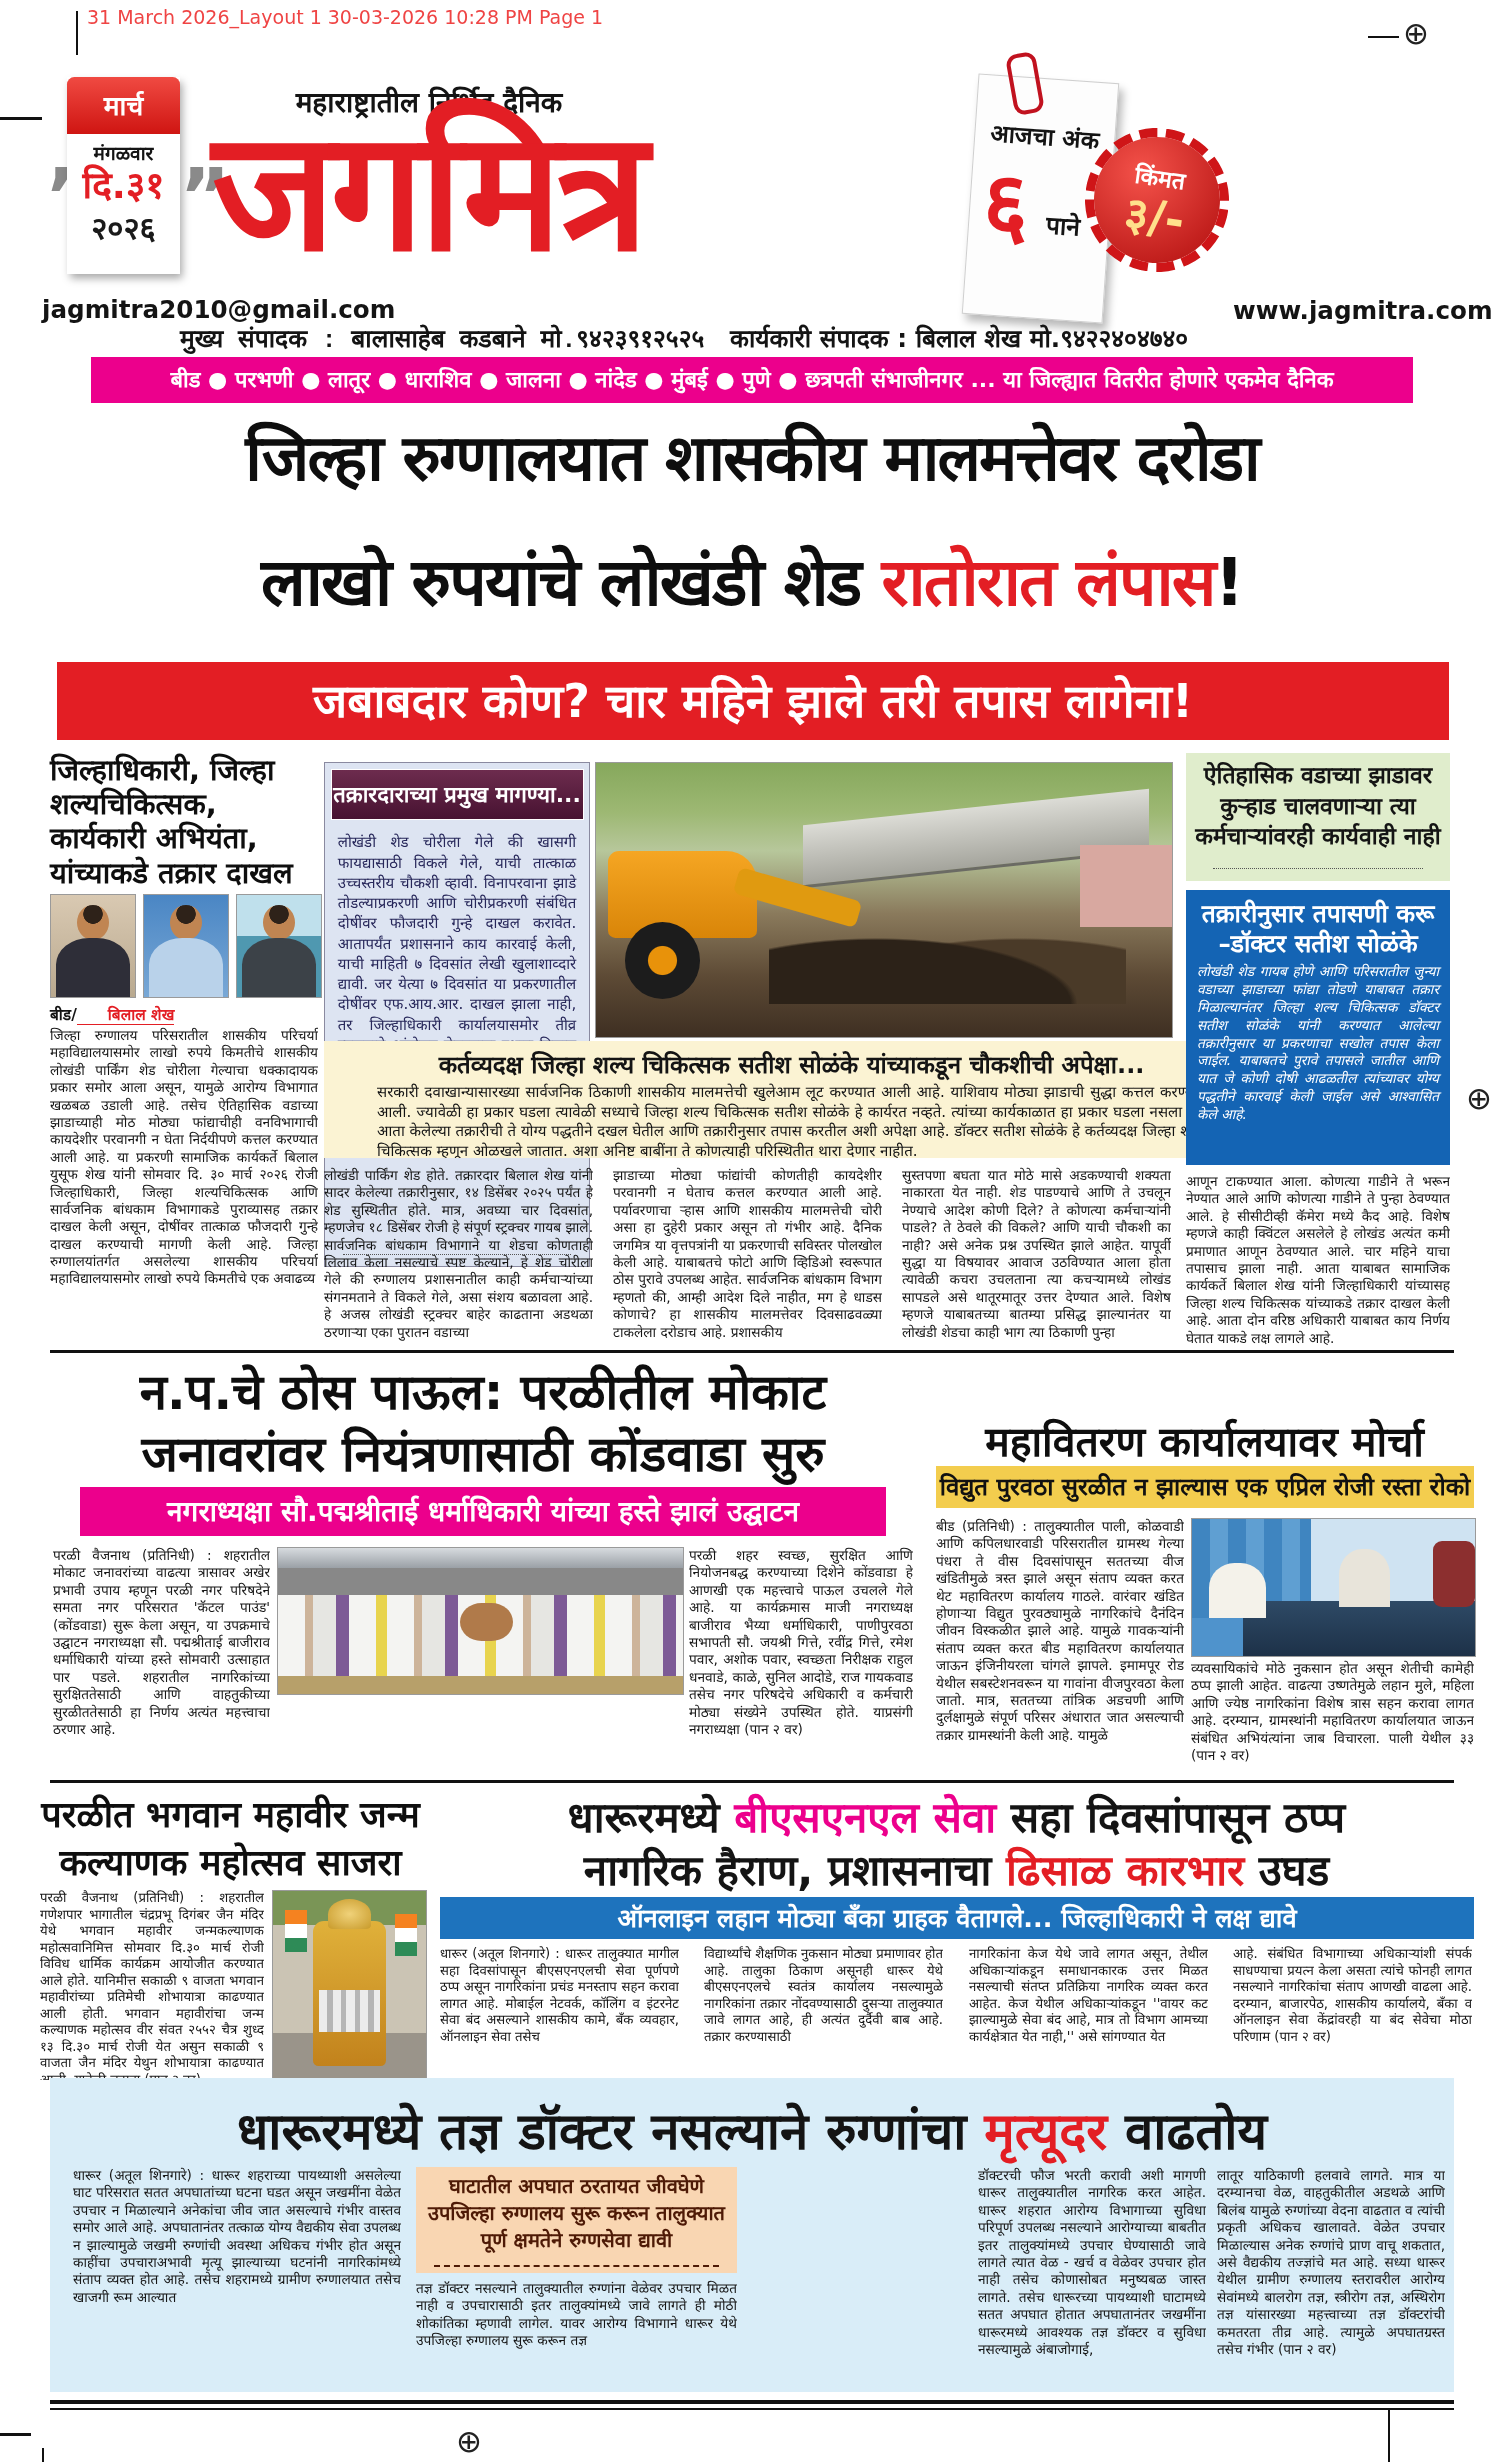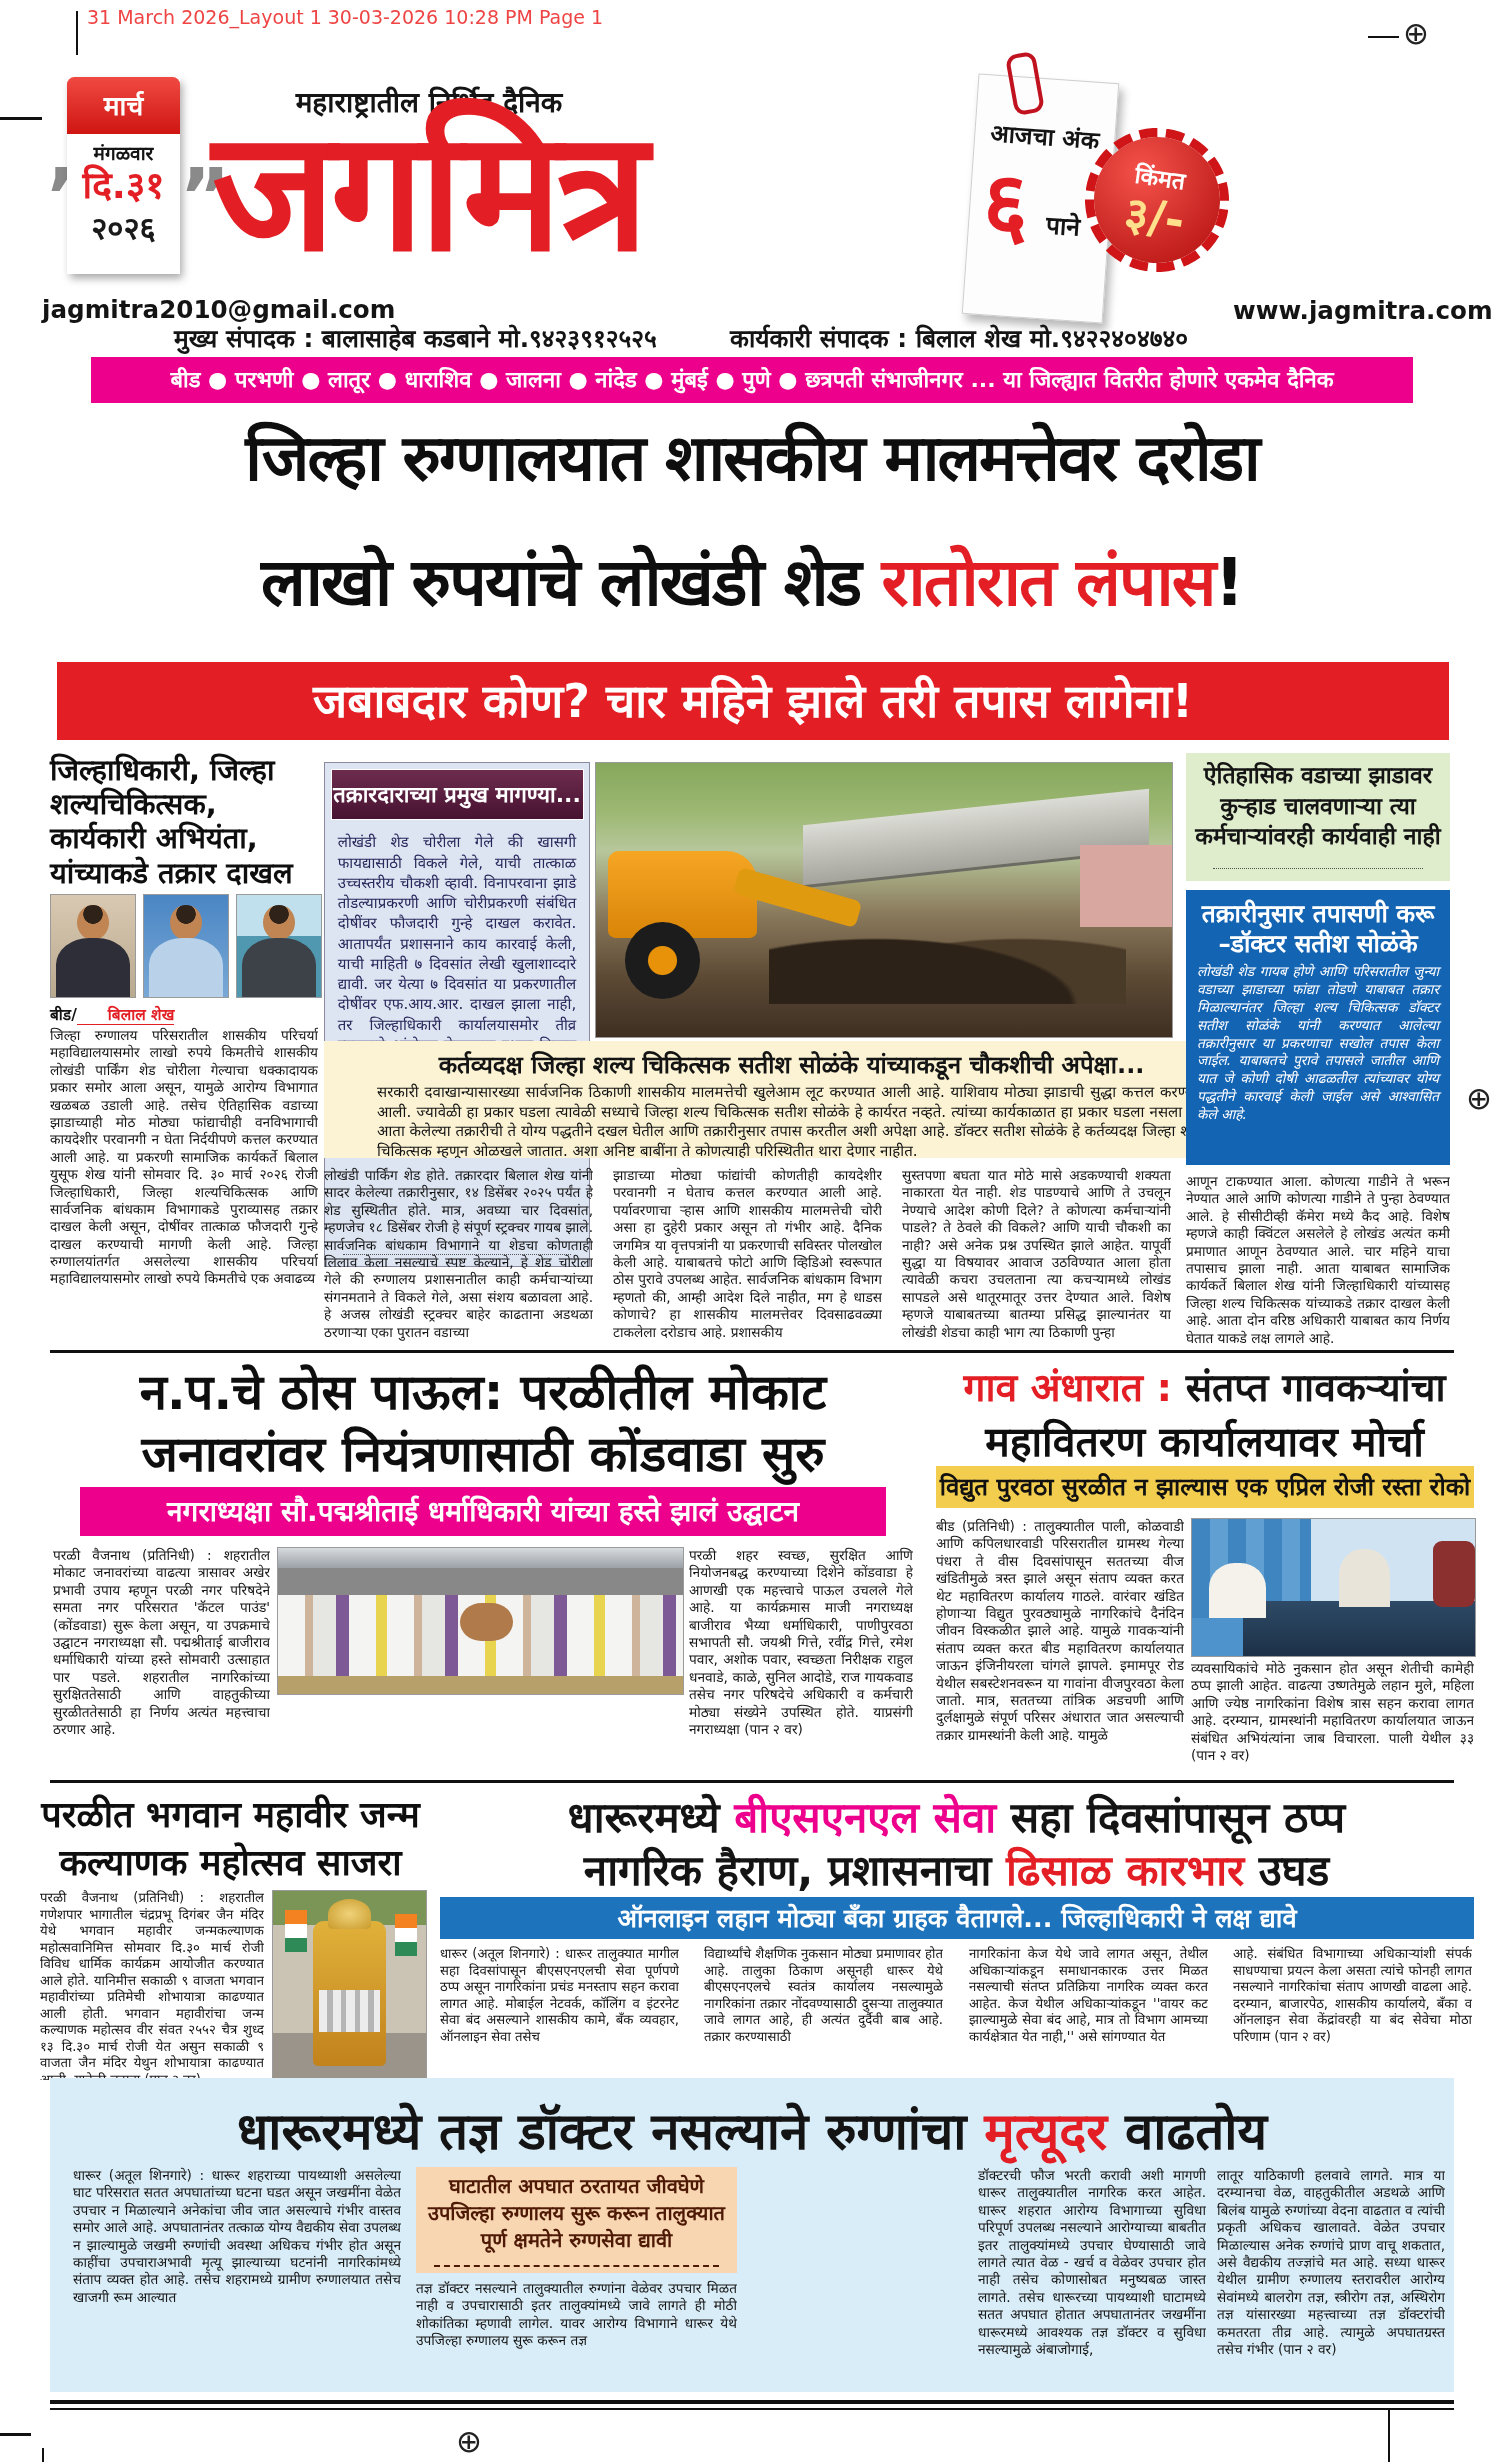--- a/index.html
+++ b/index.html
@@ -72,21 +72,21 @@
     <div style="position:absolute;left:12.8px;top:84px;font-size:88px;font-weight:800;color:#e31e24;line-height:1;">६</div>
     <div style="position:absolute;left:77px;top:128px;font-size:24.6px;font-weight:700;">पाने</div>
   </div>
   <div class="abs clip" style="left:1010px;top:53px;width:22px;height:53px;transform:rotate(-10deg);"></div>
 
   <div class="abs burst" style="left:1094px;top:137px;width:126px;height:126px;">
     <div class="ctr bold" style="margin-top:24px;font-size:23px;color:#fff;">किंमत</div>
     <div class="ctr xbold" style="font-size:46px;color:#ffe08c;line-height:1.05;">३/-</div>
   </div>
 
-  <div class="abs bold nowrap" style="left:174px;top:321px;font-size:24.6px;">मुख्य संपादक : बालासाहेब कडबाने मो.९४२३९१२५२५</div>
+  <div class="abs bold nowrap" style="left:180px;top:321px;font-size:24.6px;font-family:Liberation Mono, monospace;">मुख्य संपादक : बालासाहेब कडबाने मो.९४२३९१२५२५</div>
   <div class="abs bold nowrap" style="left:730px;top:321px;font-size:24.6px;">कार्यकारी संपादक : बिलाल शेख मो.९४२२४०४७४०</div>
 
   <div class="abs xbold ctr nowrap" style="left:36px;top:412px;width:1432px;font-size:64px;letter-spacing:-1.8px;color:#0e0e0e;">जिल्हा रुग्णालयात शासकीय मालमत्तेवर दरोडा</div>
 
   <div class="abs magentabar ctr bold nowrap" style="left:91px;top:357px;width:1322px;height:46px;line-height:46px;font-size:22px;">बीड ● परभणी ● लातूर ● धाराशिव ● जालना ● नांदेड ● मुंबई ● पुणे ● छत्रपती संभाजीनगर ... या जिल्ह्यात वितरीत होणारे एकमेव दैनिक</div>
   <div class="abs xbold ctr nowrap" style="left:36px;top:534px;width:1432px;font-size:66px;letter-spacing:-1.8px;color:#0e0e0e;">
     <span>लाखो रुपयांचे लोखंडी शेड </span><span style="color:#e31e24;">रातोरात लंपास</span><span>!</span>
   </div>
   <div class="abs redbar ctr xbold nowrap" style="left:57px;top:662px;width:1392px;height:78px;line-height:78px;font-size:46px;">जबाबदार कोण? चार महिने झाले तरी तपास लागेना!</div>
 
@@ -150,23 +150,20 @@
   <div class="abs magentabar ctr bold nowrap" style="left:80px;top:1487px;width:806px;height:49px;line-height:49px;font-size:28px;">नगराध्यक्षा सौ.पद्मश्रीताई धर्माधिकारी यांच्या हस्ते झालं उद्घाटन</div>
   <div class="abs col" style="left:53px;top:1547px;width:217px;height:230px;">परळी वैजनाथ (प्रतिनिधी) : शहरातील मोकाट जनावरांच्या वाढत्या त्रासावर अखेर प्रभावी उपाय म्हणून परळी नगर परिषदेने समता नगर परिसरात 'कॅटल पाउंड' (कोंडवाडा) सुरू केला असून, या उपक्रमाचे उद्घाटन नगराध्यक्षा सौ. पद्मश्रीताई बाजीराव धर्माधिकारी यांच्या हस्ते सोमवारी उत्साहात पार पडले. शहरातील नागरिकांच्या सुरक्षिततेसाठी आणि वाहतुकीच्या सुरळीततेसाठी हा निर्णय अत्यंत महत्त्वाचा ठरणार आहे.</div>
   <div class="photo" style="left:277px;top:1547px;width:405px;height:146px;background:linear-gradient(180deg,#cfd4d8 0 14%,repeating-linear-gradient(90deg,#aab4bc 0 16.4px,#99a3ab 16.4px 33px) 14% 100%);">
     <div style="position:absolute;left:0;top:0;width:100%;height:14%;background:linear-gradient(#d7dbdf,#9aa0a6);"></div>
     <div style="position:absolute;left:0;top:32%;width:100%;height:58%;background:repeating-linear-gradient(90deg,#f4f4f2 0 27px,#cdb49a 27px 35px,#e6e6e2 35px 58px,#7d5a96 58px 71px,#f4f4f2 71px 98px,#e8d44e 98px 109px);"></div>
     <div style="position:absolute;left:45%;top:38%;width:13%;height:26%;background:#b07a4a;border-radius:45%/55%;"></div>
     <div style="position:absolute;left:0;bottom:0;width:100%;height:12%;background:#b7a06a;"></div>
   </div>
   <div class="abs col" style="left:689px;top:1547px;width:224px;height:230px;">परळी शहर स्वच्छ, सुरक्षित आणि नियोजनबद्ध करण्याच्या दिशेने कोंडवाडा हे आणखी एक महत्त्वाचे पाऊल उचलले गेले आहे. या कार्यक्रमास माजी नगराध्यक्ष बाजीराव भैय्या धर्माधिकारी, पाणीपुरवठा सभापती सौ. जयश्री गित्ते, रवींद्र गित्ते, रमेश पवार, अशोक पवार, स्वच्छता निरीक्षक राहुल धनवाडे, काळे, सुनिल आदोडे, राज गायकवाड तसेच नगर परिषदेचे अधिकारी व कर्मचारी मोठ्या संख्येने उपस्थित होते. याप्रसंगी नगराध्यक्षा  (पान २ वर)</div>
 
-  <div class="abs xbold ctr nowrap" style="left:932px;top:1359px;width:545px;font-size:39px;">
-    <span style="color:#e31e24;">गाव अंधारात : </span><span>संतप्त गावकऱ्यांचा</span>
-  </div>
   <div class="abs xbold ctr nowrap" style="left:932px;top:1412px;width:545px;font-size:41px;color:#0e0e0e;">महावितरण कार्यालयावर मोर्चा</div>
   <div class="abs goldbar ctr bold nowrap" style="left:936px;top:1466px;width:538px;height:42px;line-height:42px;font-size:24px;">विद्युत पुरवठा सुरळीत न झाल्यास एक एप्रिल रोजी रस्ता रोको</div>
   <div class="abs col" style="left:936px;top:1518px;width:248px;height:259px;">बीड (प्रतिनिधी) : तालुक्यातील पाली, कोळवाडी आणि कपिलधारवाडी परिसरातील ग्रामस्थ गेल्या पंधरा ते वीस दिवसांपासून सततच्या वीज खंडितीमुळे त्रस्त झाले असून संताप व्यक्त करत थेट महावितरण कार्यालय गाठले. वारंवार खंडित होणाऱ्या विद्युत पुरवठ्यामुळे नागरिकांचे दैनंदिन जीवन विस्कळीत झाले आहे. यामुळे गावकऱ्यांनी संताप व्यक्त करत बीड महावितरण कार्यालयात जाऊन इंजिनीयरला चांगले झापले. इमामपूर रोड येथील सबस्टेशनवरून या गावांना वीजपुरवठा केला जातो. मात्र, सततच्या तांत्रिक अडचणी आणि दुर्लक्षामुळे संपूर्ण परिसर अंधारात जात असल्याची तक्रार ग्रामस्थांनी केली आहे. यामुळे</div>
   <div class="photo" style="left:1191px;top:1518px;width:283px;height:137px;background:linear-gradient(90deg,#4f93cc 0 30%,#cfe3f2 30% 100%);">
     <div style="position:absolute;left:0;top:0;width:42%;height:72%;background:repeating-linear-gradient(90deg,#3f85c0 0 18px,#5f9fd2 18px 36px);"></div>
     <div style="position:absolute;left:18%;top:60%;width:82%;height:40%;background:linear-gradient(#2e4a66,#1d3148);"></div>
     <div style="position:absolute;left:6%;top:32%;width:20%;height:40%;background:#f4f2ea;border-radius:45% 45% 0 0;"></div>
     <div style="position:absolute;left:52%;top:22%;width:18%;height:42%;background:#e8e4da;border-radius:45% 45% 0 0;"></div>
     <div style="position:absolute;right:0;top:16%;width:15%;height:48%;background:#8c2f2f;border-radius:9px;"></div>
   </div>

